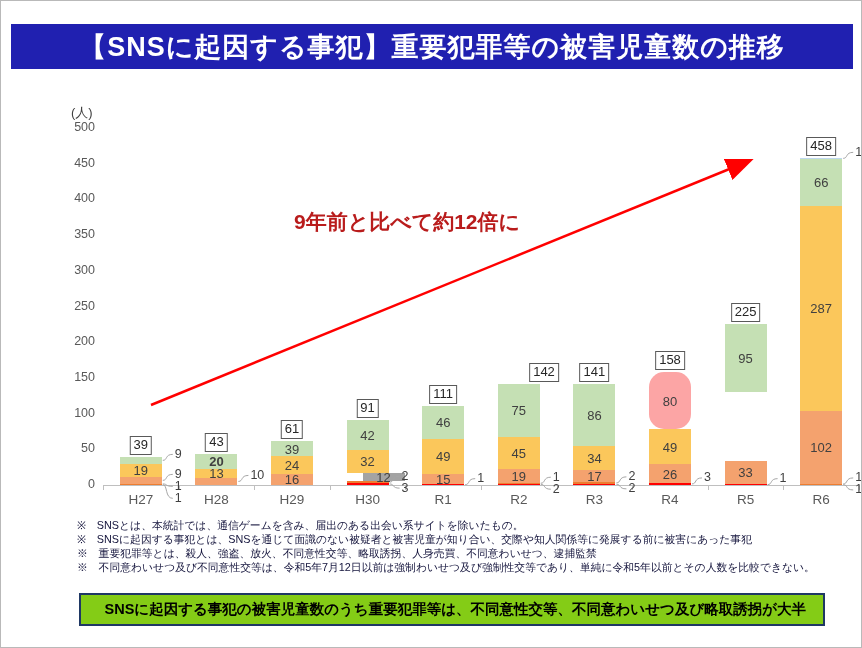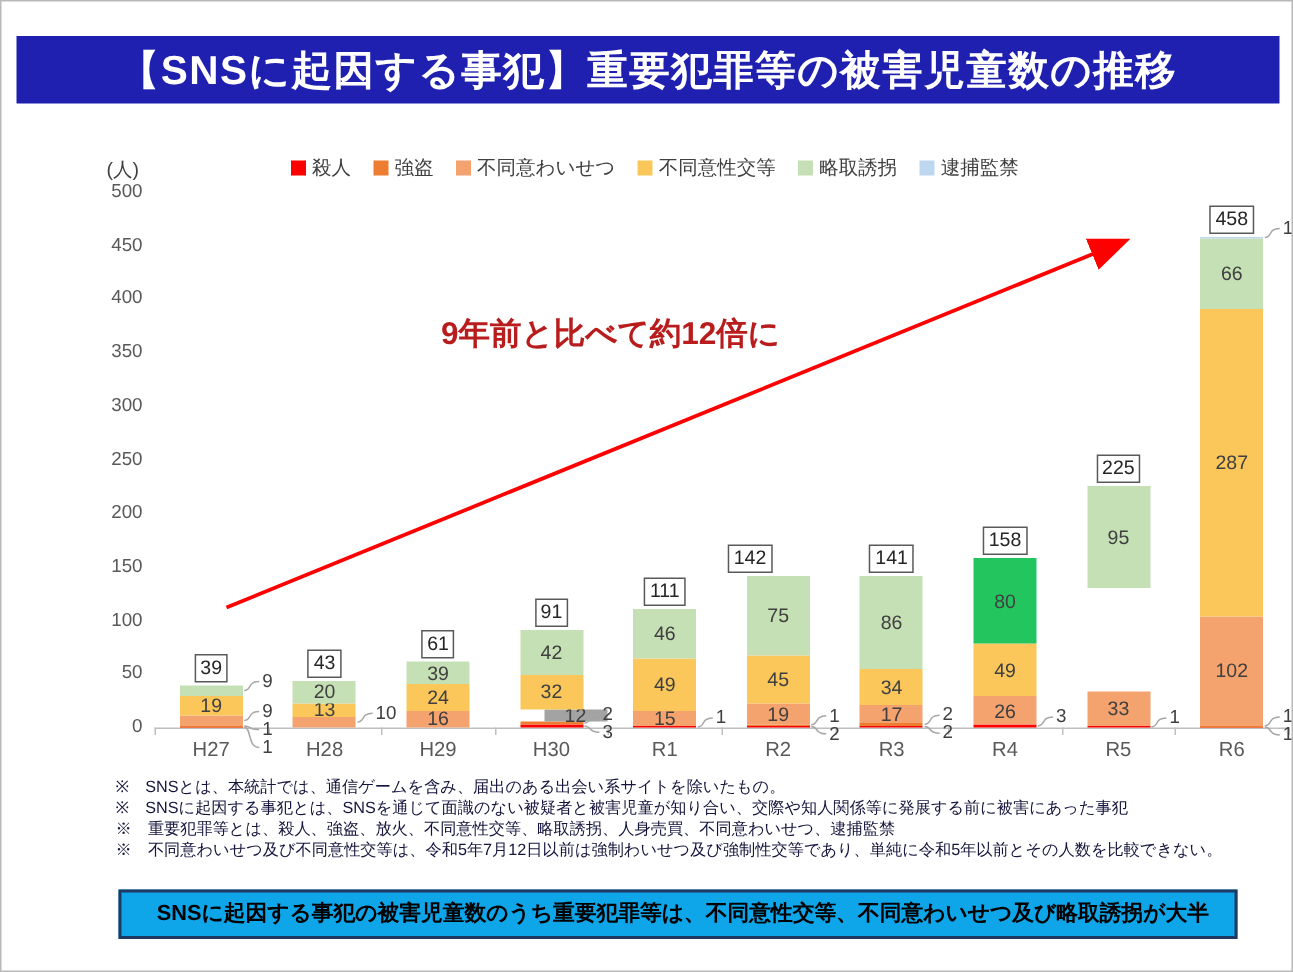--- a/index.html
+++ b/index.html
@@ -39,46 +39,20 @@
 <body>
 
 <div class="slide">
 
   <div class="title-banner" id="title-banner" style="background: rgb(32, 32, 176); color: rgb(255, 255, 255);">
     <span>【SNSに起因する事犯】重要犯罪等の被害児童数の推移</span>
   </div>
 
   <div class="y-unit">(人)</div>
 
-  <div class="legend" id="legend">
-      <div class="legend-item">
-        <div class="swatch" style="background: rgb(255, 0, 0);"></div>
-        <div class="">殺人</div>
-      </div>
-      <div class="legend-item">
-        <div class="swatch" style="background: rgb(237, 125, 49);"></div>
-        <div class="">強盗</div>
-      </div>
-      <div class="legend-item">
-        <div class="swatch" style="background: rgb(244, 162, 110);"></div>
-        <div class="">不同意わいせつ</div>
-      </div>
-      <div class="legend-item">
-        <div class="swatch" style="background: rgb(251, 199, 91);"></div>
-        <div class="">不同意性交等</div>
-      </div>
-      <div class="legend-item">
-        <div class="swatch" style="background: rgb(197, 224, 180);"></div>
-        <div class="">略取誘拐</div>
-      </div>
-      <div class="legend-item">
-        <div class="swatch" style="background: rgb(189, 215, 238);"></div>
-        <div class="">逮捕監禁</div>
-      </div>
-    </div>
 
   <div id="chart">
       <div class="ytick" style="top: 476px;">0</div>
       <div class="ytick" style="top: 440.3px;">50</div>
       <div class="ytick" style="top: 404.6px;">100</div>
       <div class="ytick" style="top: 368.9px;">150</div>
       <div class="ytick" style="top: 333.2px;">200</div>
       <div class="ytick" style="top: 297.5px;">250</div>
       <div class="ytick" style="top: 261.8px;">300</div>
       <div class="ytick" style="top: 226.1px;">350</div>
@@ -116,21 +90,21 @@
       <div class="seg" style="left: 118.8px; width: 42px; top: 456.154px; height: 6.426px; background: rgb(197, 224, 180);"></div>
       <div class="total-box" style="left: 139.8px; top: 435.154px;">39</div>
       <div class="callout" style="left: 173.8px; top: 446.867px;">9</div>
       <div class="callout" style="left: 173.8px; top: 466.859px;">9</div>
       <div class="callout" style="left: 173.8px; top: 478.859px;">1</div>
       <div class="callout" style="left: 173.8px; top: 490.859px;">1</div>
       <div class="seg" style="left: 194.4px; width: 42px; top: 476.86px; height: 7.14px; background: rgb(244, 162, 110);"></div>
       <div class="seg" style="left: 194.4px; width: 42px; top: 467.578px; height: 9.282px; background: rgb(251, 199, 91);">
         <div class="seg-label">13</div>
       </div>
-      <div class="seg" style="left: 194.4px; width: 42px; top: 453.298px; height: 14.28px; background: rgb(197, 224, 180);">
+      <div class="seg" style="left: 194.4px; width: 42px; top: 453.298px; height: 14.28px; background: rgb(197, 224, 180); font-weight: bold;">
         <div class="seg-label">20</div>
       </div>
       <div class="total-box" style="left: 215.4px; top: 432.298px;">43</div>
       <div class="callout" style="left: 249.4px; top: 467.93px;">10</div>
       <div class="seg" style="left: 270px; width: 42px; top: 472.576px; height: 11.424px; background: rgb(244, 162, 110);">
         <div class="seg-label">16</div>
       </div>
       <div class="seg" style="left: 270px; width: 42px; top: 455.44px; height: 17.136px; background: rgb(251, 199, 91);">
         <div class="seg-label">24</div>
       </div>
@@ -168,21 +142,21 @@
       <div class="seg" style="left: 496.8px; width: 42px; top: 481.858px; height: 0.714px; background: rgb(237, 125, 49);"></div>
       <div class="seg" style="left: 496.8px; width: 42px; top: 468.292px; height: 13.566px; background: rgb(244, 162, 110);">
         <div class="seg-label">19</div>
       </div>
       <div class="seg" style="left: 496.8px; width: 42px; top: 436.162px; height: 32.13px; background: rgb(251, 199, 91);">
         <div class="seg-label">45</div>
       </div>
       <div class="seg" style="left: 496.8px; width: 42px; top: 382.612px; height: 53.55px; background: rgb(197, 224, 180);">
         <div class="seg-label">75</div>
       </div>
-      <div class="total-box" style="left: 499px; top: 361.612px;">142</div>
+      <div class="total-box" style="left: 543px; top: 361.612px;">142</div>
       <div class="callout" style="left: 551.8px; top: 469.715px;">1</div>
       <div class="callout" style="left: 551.8px; top: 481.715px;">2</div>
       <div class="seg" style="left: 572.4px; width: 42px; top: 482.572px; height: 1.428px; background: rgb(255, 0, 0);"></div>
       <div class="seg" style="left: 572.4px; width: 42px; top: 481.144px; height: 1.428px; background: rgb(237, 125, 49);"></div>
       <div class="seg" style="left: 572.4px; width: 42px; top: 469.006px; height: 12.138px; background: rgb(244, 162, 110);">
         <div class="seg-label">17</div>
       </div>
       <div class="seg" style="left: 572.4px; width: 42px; top: 444.73px; height: 24.276px; background: rgb(251, 199, 91);">
         <div class="seg-label">34</div>
       </div>
@@ -192,21 +166,21 @@
       <div class="total-box" style="left: 593.4px; top: 362.326px;">141</div>
       <div class="callout" style="left: 627.4px; top: 469.358px;">2</div>
       <div class="callout" style="left: 627.4px; top: 481.358px;">2</div>
       <div class="seg" style="left: 648px; width: 42px; top: 481.858px; height: 2.142px; background: rgb(255, 0, 0);"></div>
       <div class="seg" style="left: 648px; width: 42px; top: 463.294px; height: 18.564px; background: rgb(244, 162, 110);">
         <div class="seg-label">26</div>
       </div>
       <div class="seg" style="left: 648px; width: 42px; top: 428.308px; height: 34.986px; background: rgb(251, 199, 91);">
         <div class="seg-label">49</div>
       </div>
-      <div class="seg" style="left: 648px; width: 42px; top: 371.188px; height: 57.12px; background: #22c55e;">
+      <div class="seg" style="left: 648px; width: 42px; top: 371.188px; height: 57.12px; background: #fca5a5; border-radius: 15px;">
         <div class="seg-label">80</div>
       </div>
       <div class="total-box" style="left: 669px; top: 350.188px;">158</div>
       <div class="callout" style="left: 703px; top: 470.429px;">3</div>
       <div class="seg" style="left: 723.6px; width: 42px; top: 483.286px; height: 0.714px; background: rgb(255, 0, 0);"></div>
       <div class="seg" style="left: 723.6px; width: 42px; top: 459.724px; height: 23.562px; background: rgb(244, 162, 110);">
         <div class="seg-label">33</div>
       </div>
       <div class="seg" style="left: 723.6px; width: 42px; top: 323.35px; height: 67.83px; background: rgb(197, 224, 180);">
         <div class="seg-label">95</div>
@@ -259,17 +233,17 @@
 
   <div class="annotation" id="annotation" style="color: #b91c1c;">9年前と比べて約12倍に</div>
 
   <div class="footnotes">
     <div class="footnote-line">※　SNSとは、本統計では、通信ゲームを含み、届出のある出会い系サイトを除いたもの。</div>
     <div class="footnote-line">※　SNSに起因する事犯とは、SNSを通じて面識のない被疑者と被害児童が知り合い、交際や知人関係等に発展する前に被害にあった事犯</div>
     <div class="footnote-line">※　重要犯罪等とは、殺人、強盗、放火、不同意性交等、略取誘拐、人身売買、不同意わいせつ、逮捕監禁</div>
     <div class="footnote-line">※　不同意わいせつ及び不同意性交等は、令和5年7月12日以前は強制わいせつ及び強制性交等であり、単純に令和5年以前とその人数を比較できない。</div>
   </div>
 
-  <div class="summary-box" id="summary-box" style="background: #0ea5e9; border: 2px solid rgb(31, 56, 100);">
+  <div class="summary-box" id="summary-box" style="background: #84cc16; border: 2px solid rgb(31, 56, 100);">
     <span>　SNSに起因する事犯の被害児童数のうち重要犯罪等は、不同意性交等、不同意わいせつ及び略取誘拐が大半</span>
   </div>
 
 </div>
 
 </body></html>

